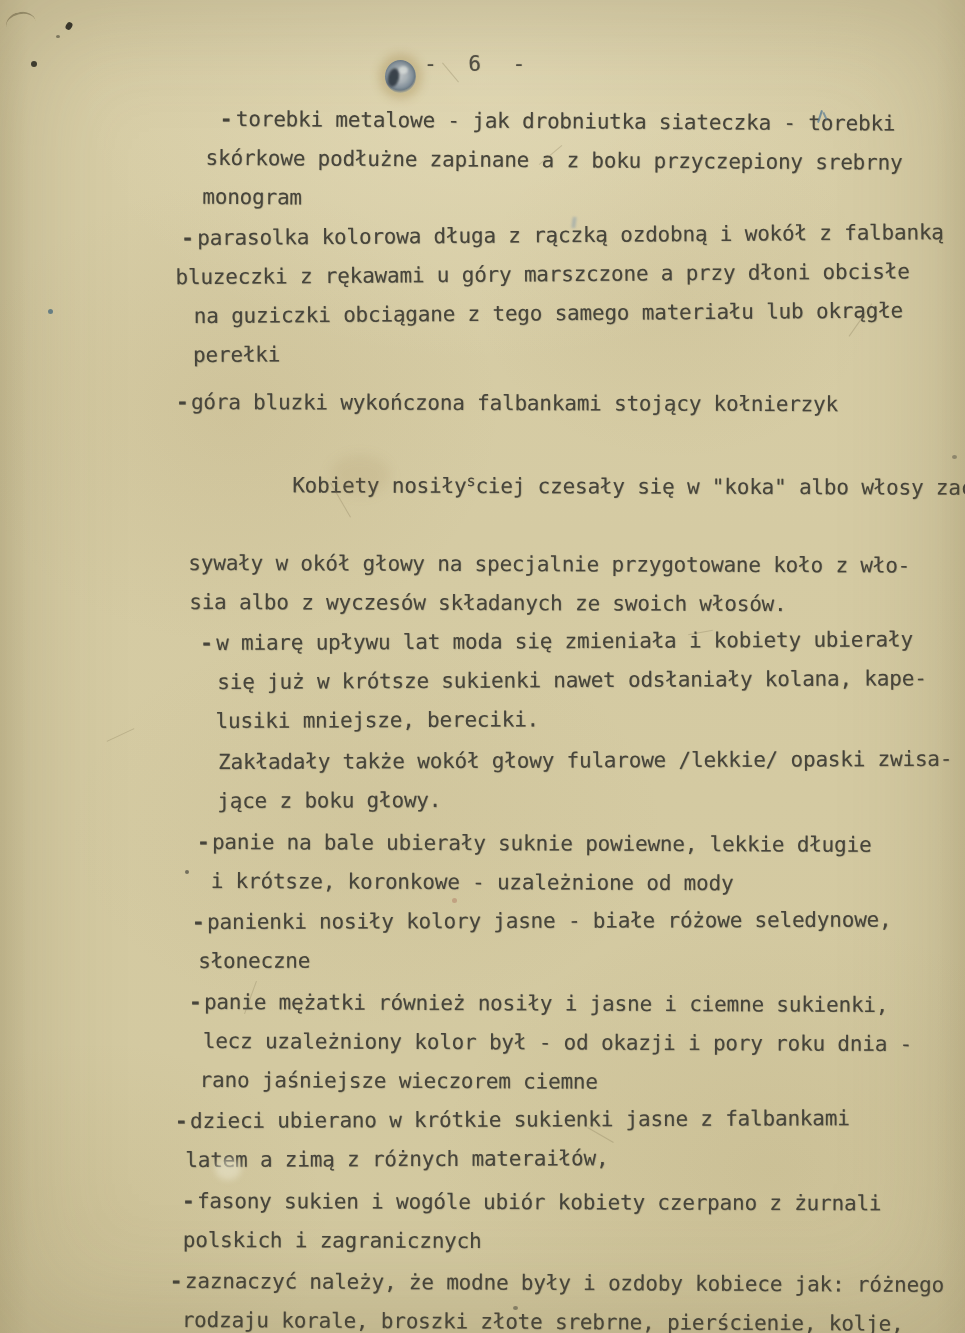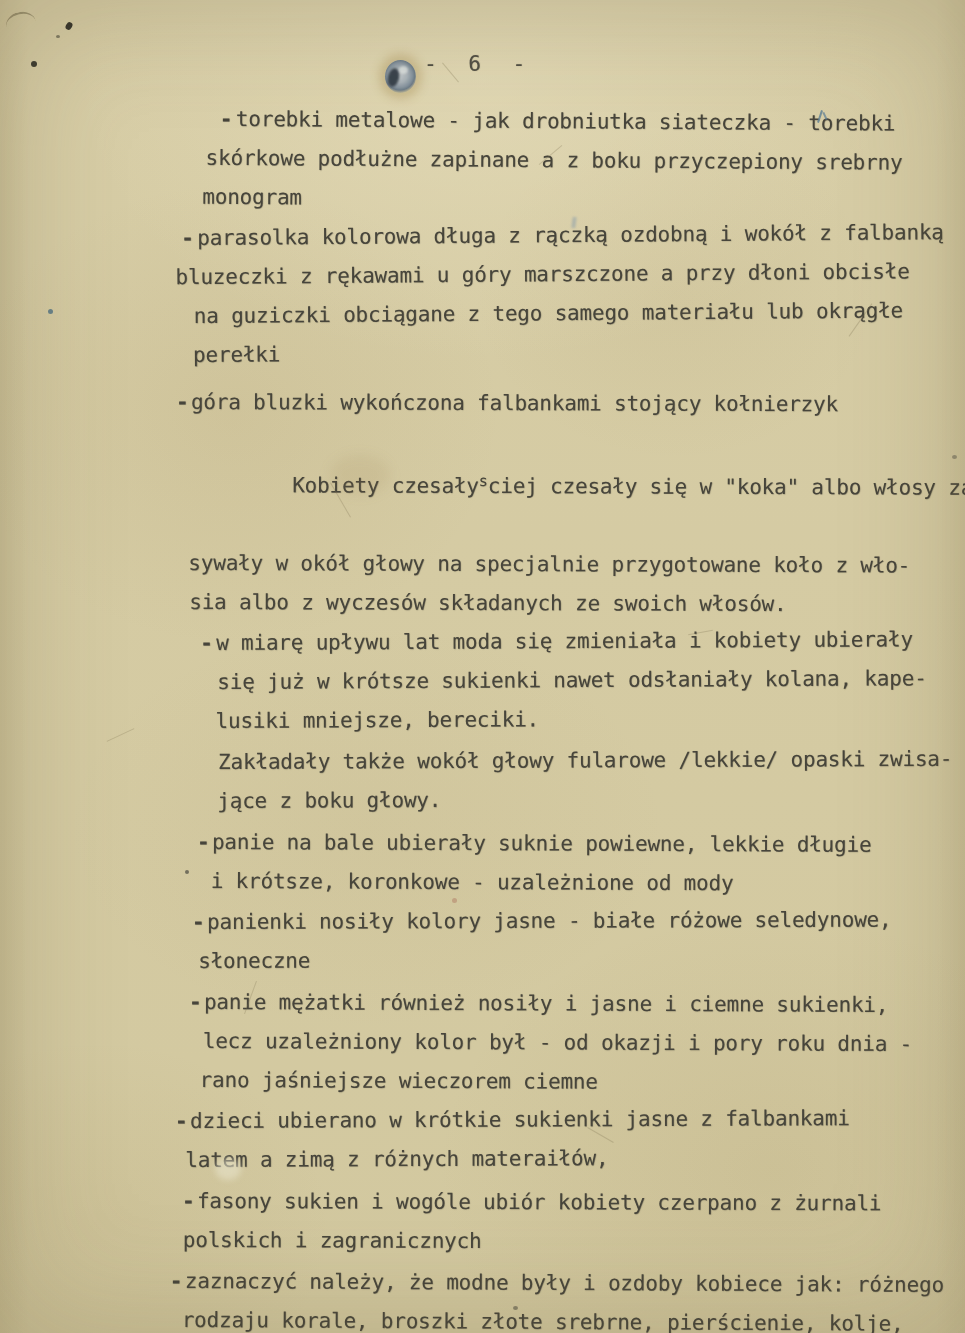--- a/index.html
+++ b/index.html
@@ -78,21 +78,21 @@
       <div class="line">parasolka kolorowa długa z rączką ozdobną i wokół z falbanką</div>
       <div class="line" style="margin-left:-22px">bluzeczki z rękawami u góry marszczone a przy dłoni obcisłe</div>
       <div class="line" style="margin-left:-4px">na guziczki obciągane z tego samego materiału lub okrągłe</div>
       <div class="line" style="margin-left:-5px">perełki</div>
     </div>
 
     <div class="item" style="margin-left:191px;transform:rotate(0.2deg)">
       <span class="dash" style="left:-15px">-</span>
       <div class="line">góra bluzki wykończona falbankami stojący kołnierzyk</div>
       <div class="line" style="margin-left:2px">
-        <span>Kobiety czesały</span><span class="sup">s</span><span>ciej czesały się w "koka" albo włosy zacze-</span>
+        <span>Kobiety nosiły</span><span class="sup">s</span><span>ciej czesały się w "koka" albo włosy zacze-</span>
       </div>
       <div class="line" style="margin-left:-2px">sywały w okół głowy na specjalnie przygotowane koło z wło-</div>
       <div class="line" style="margin-left:-1px">sia albo z wyczesów składanych ze swoich włosów.</div>
     </div>
 
     <div class="item" style="margin-left:216px;transform:rotate(-0.3deg)">
       <span class="dash" style="left:-16px">-</span>
       <div class="line">w miarę upływu lat moda się zmieniała i kobiety ubierały</div>
       <div class="line" style="margin-left:1px">się już w krótsze sukienki nawet odsłaniały kolana, kape-</div>
       <div class="line" style="margin-left:-1px">lusiki mniejsze, bereciki.</div>

